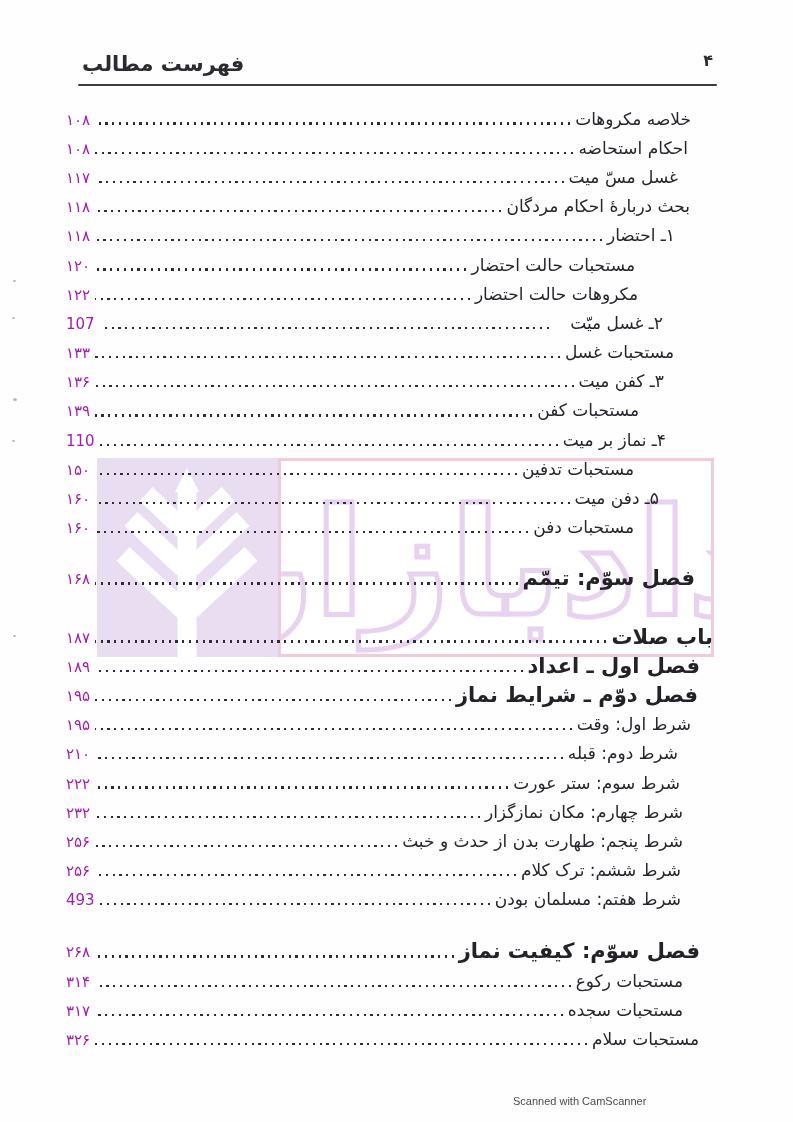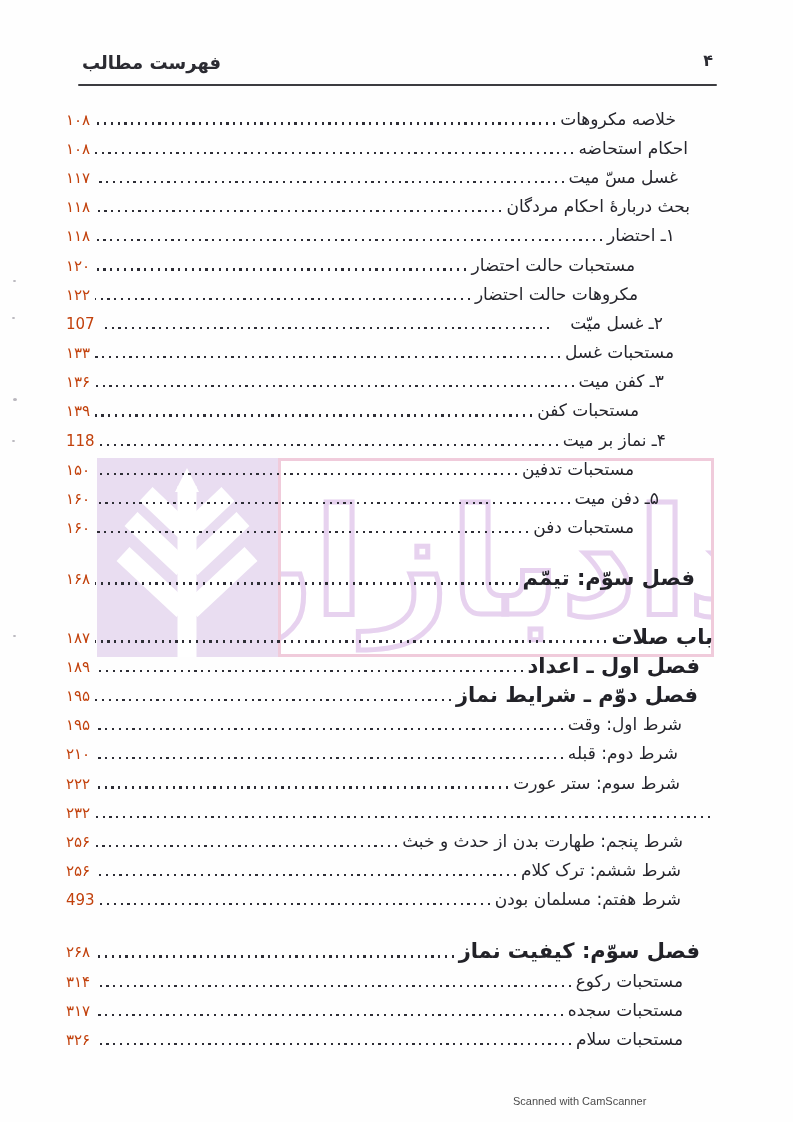--- a/index.html
+++ b/index.html
@@ -35,21 +35,21 @@
     color:transparent;
     -webkit-text-stroke:5px #e7d2ef;
     white-space:nowrap;
     letter-spacing:1px;
     padding-top:10px;
   }
 
   
   .header-title{
     position:absolute;left:82px;top:52px;
-    font-size:18px;font-weight:bold;color:#2b2b32;
+    font-size:21px;font-weight:bold;color:#2b2b32;
     direction:rtl;
   }
   .header-pagenum{
     position:absolute;right:80px;top:51px;
     font-size:16px;font-weight:bold;color:#2b2b32;
   }
   .header-rule{
     position:absolute;left:78px;top:84px;width:639px;height:2.4px;
     background:#3c3c40;border-radius:1px;
   }
@@ -72,21 +72,21 @@
   .toc-row.bold .toc-title{font-weight:bold;font-size:21px;color:#222228;}
   .toc-leader{
     flex:1 1 auto;
     height:2.3px;
     margin:10px 5px 0 5px;
     background-image:repeating-linear-gradient(to left,#2d2d35 0 2.2px,transparent 2.2px 6.8px);
   }
   .toc-page{
     flex:0 0 auto;
     font-size:15px;
-    color:#c2410c;
+    color:#a21caf;
     white-space:nowrap;
     padding-top:2px;
   }
 
   
   .footer-note{
     position:absolute;left:513px;top:1095px;
     font-family:"Liberation Sans",sans-serif;
     font-size:11px;color:#4b4b4b;
   }
@@ -116,21 +116,21 @@
       <span class="wm-text">دادبازار</span>
     </div>
   </div>
 
   <span class="header-title">فهرست مطالب</span>
   <span class="header-pagenum">۴</span>
   <div class="header-rule"></div>
 
   <div class="toc" id="toc">
     <div class="toc-row">
-      <span class="toc-title" style="margin-right: 39px;">خلاصه مكروهات</span>
+      <span class="toc-title" style="margin-right: 24px;">خلاصه مكروهات</span>
       <span class="toc-leader"></span>
       <span class="toc-page">۱۰۸</span>
     </div>
 
     <div class="toc-row">
       <span class="toc-title" style="margin-right: 27px;">احكام استحاضه</span>
       <span class="toc-leader"></span>
       <span class="toc-page">۱۰۸</span>
     </div>
 
@@ -184,21 +184,21 @@
 
     <div class="toc-row">
       <span class="toc-title" style="margin-right: 76px;">مستحبات كفن</span>
       <span class="toc-leader"></span>
       <span class="toc-page">۱۳۹</span>
     </div>
 
     <div class="toc-row">
       <span class="toc-title" style="margin-right: 49px;">۴ـ نماز بر ميت</span>
       <span class="toc-leader"></span>
-      <span class="toc-page">118</span>
+      <span class="toc-page">110</span>
     </div>
 
     <div class="toc-row">
       <span class="toc-title" style="margin-right: 81px;">مستحبات تدفين</span>
       <span class="toc-leader"></span>
       <span class="toc-page">۱۵۰</span>
     </div>
 
     <div class="toc-row">
       <span class="toc-title" style="margin-right: 56px;">۵ـ دفن ميت</span>
@@ -230,38 +230,39 @@
       <span class="toc-page">۱۸۹</span>
     </div>
 
     <div class="toc-row bold">
       <span class="toc-title" style="margin-right: 17px;">فصل دوّم ـ شرايط نماز</span>
       <span class="toc-leader"></span>
       <span class="toc-page">۱۹۵</span>
     </div>
 
     <div class="toc-row">
-      <span class="toc-title" style="margin-right: 33px;">شرط اول: وقت</span>
+      <span class="toc-title" style="margin-right: 24px;">شرط اول: وقت</span>
       <span class="toc-leader"></span>
       <span class="toc-page">۱۹۵</span>
     </div>
 
     <div class="toc-row">
       <span class="toc-title" style="margin-right: 37px;">شرط دوم: قبله</span>
       <span class="toc-leader"></span>
       <span class="toc-page">۲۱۰</span>
     </div>
 
     <div class="toc-row">
       <span class="toc-title" style="margin-right: 35px;">شرط سوم: ستر عورت</span>
       <span class="toc-leader"></span>
       <span class="toc-page">۲۲۲</span>
     </div>
 
     <div class="toc-row">
+      <span class="toc-title" style="margin-right: 32px;">شرط چهارم: مكان نمازگزار</span>
       <span class="toc-leader"></span>
       <span class="toc-page">۲۳۲</span>
     </div>
 
     <div class="toc-row">
       <span class="toc-title" style="margin-right: 32px;">شرط پنجم: طهارت بدن از حدث و خبث</span>
       <span class="toc-leader"></span>
       <span class="toc-page">۲۵۶</span>
     </div>
 
@@ -289,21 +290,21 @@
       <span class="toc-page">۳۱۴</span>
     </div>
 
     <div class="toc-row">
       <span class="toc-title" style="margin-right: 32px;">مستحبات سجده</span>
       <span class="toc-leader"></span>
       <span class="toc-page">۳۱۷</span>
     </div>
 
     <div class="toc-row">
-      <span class="toc-title" style="margin-right: 32px;">مستحبات سلام</span>
+      <span class="toc-title" style="margin-right: 16px;">مستحبات سلام</span>
       <span class="toc-leader"></span>
       <span class="toc-page">۳۲۶</span>
     </div>
   </div>
 
   <div class="speck" style="left:13px;top:280px;width:3px;height:2px;"></div>
   <div class="speck" style="left:12px;top:317px;width:3px;height:2px;"></div>
   <div class="speck" style="left:13px;top:398px;width:4px;height:3px;"></div>
   <div class="speck" style="left:12px;top:440px;width:3px;height:2px;"></div>
   <div class="speck" style="left:13px;top:635px;width:3px;height:2px;"></div>

